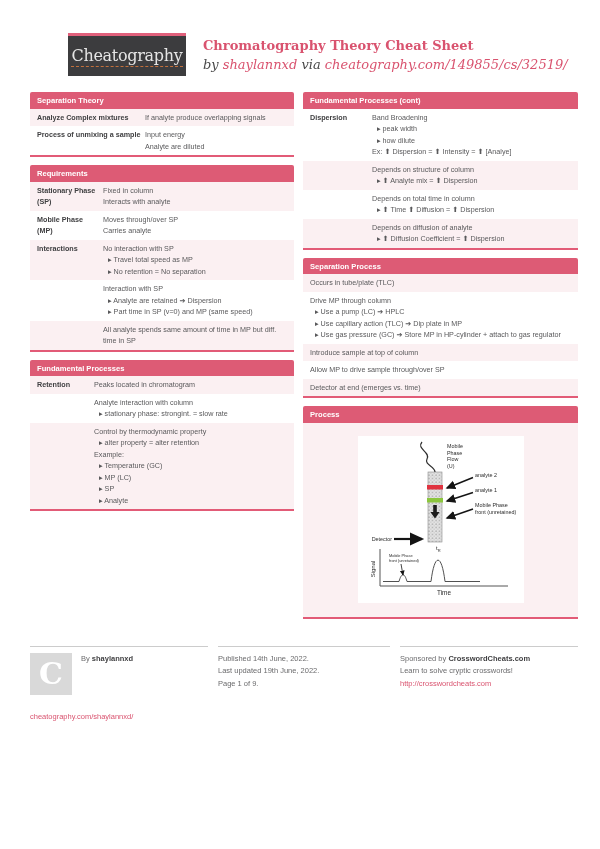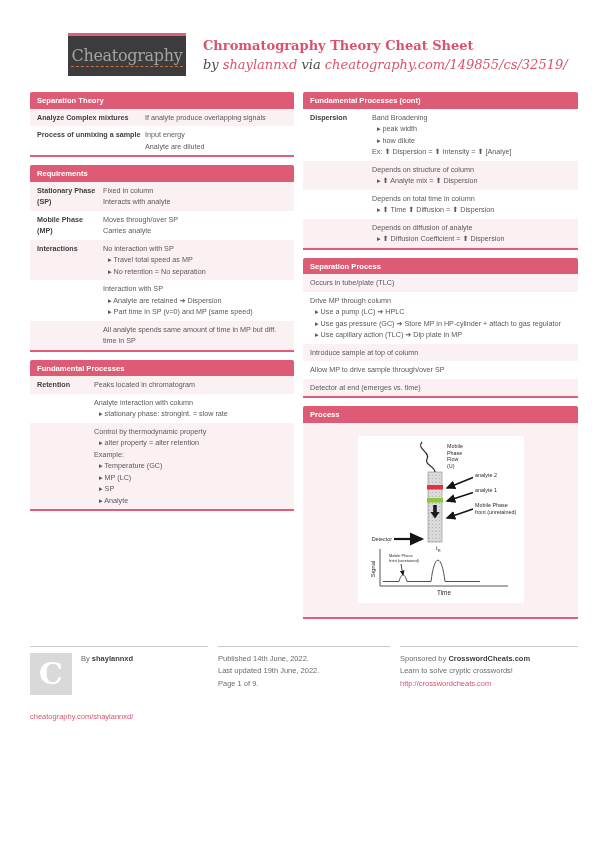--- a/index.html
+++ b/index.html
@@ -10,21 +10,21 @@
   }
   .serif{font-family:"DejaVu Serif","Liberation Serif",serif;}
 
   
   .hdr{position:absolute;left:68px;top:33px;display:flex;align-items:flex-start;}
   .logo{
     background:#3c3c3e;border-top:3px solid #e0607b;width:118px;height:40px;
     display:flex;align-items:center;justify-content:center;
   }
   .logo-text{
-    color:#a3a3a3;font-size:16px;letter-spacing:-0.3px;
+    color:#e5e5e5;font-size:16px;letter-spacing:-0.3px;
     border-bottom:1px dashed #c2703d;padding-bottom:1px;
   }
   .title-block{margin-left:17px;padding-top:5px;}
   .sheet-title{color:#d9536f;font-size:13px;font-weight:bold;line-height:1.25;}
   .byline{font-size:13px;color:#4a4a4a;margin-top:3px;font-style:italic;}
   .byline .lnk{color:#d9536f;}
 
   
   .col{position:absolute;top:92px;}
   .col-left{left:30px;width:264px;}
@@ -243,22 +243,22 @@
           <div class="val">
 
           <div class="line">Occurs in tube/plate (TLC)</div>
           </div>
         </div>
         <div class="row plain">
           <div class="val">
 
           <div class="line">Drive MP through column</div>
             <div class="line bullet">▸  Use a pump (LC) ➔ HPLC</div>
+            <div class="line bullet">▸  Use capillary action (TLC) ➔ Dip plate in MP</div>
             <div class="line bullet">▸  Use gas pressure (GC) ➔ Store MP in HP-cylinder + attach to gas regulator</div>
-            <div class="line bullet">▸  Use capillary action (TLC) ➔ Dip plate in MP</div>
           </div>
         </div>
         <div class="row plain">
           <div class="val">
 
           <div class="line">Introduce sample at top of column</div>
           </div>
         </div>
         <div class="row plain">
           <div class="val">

